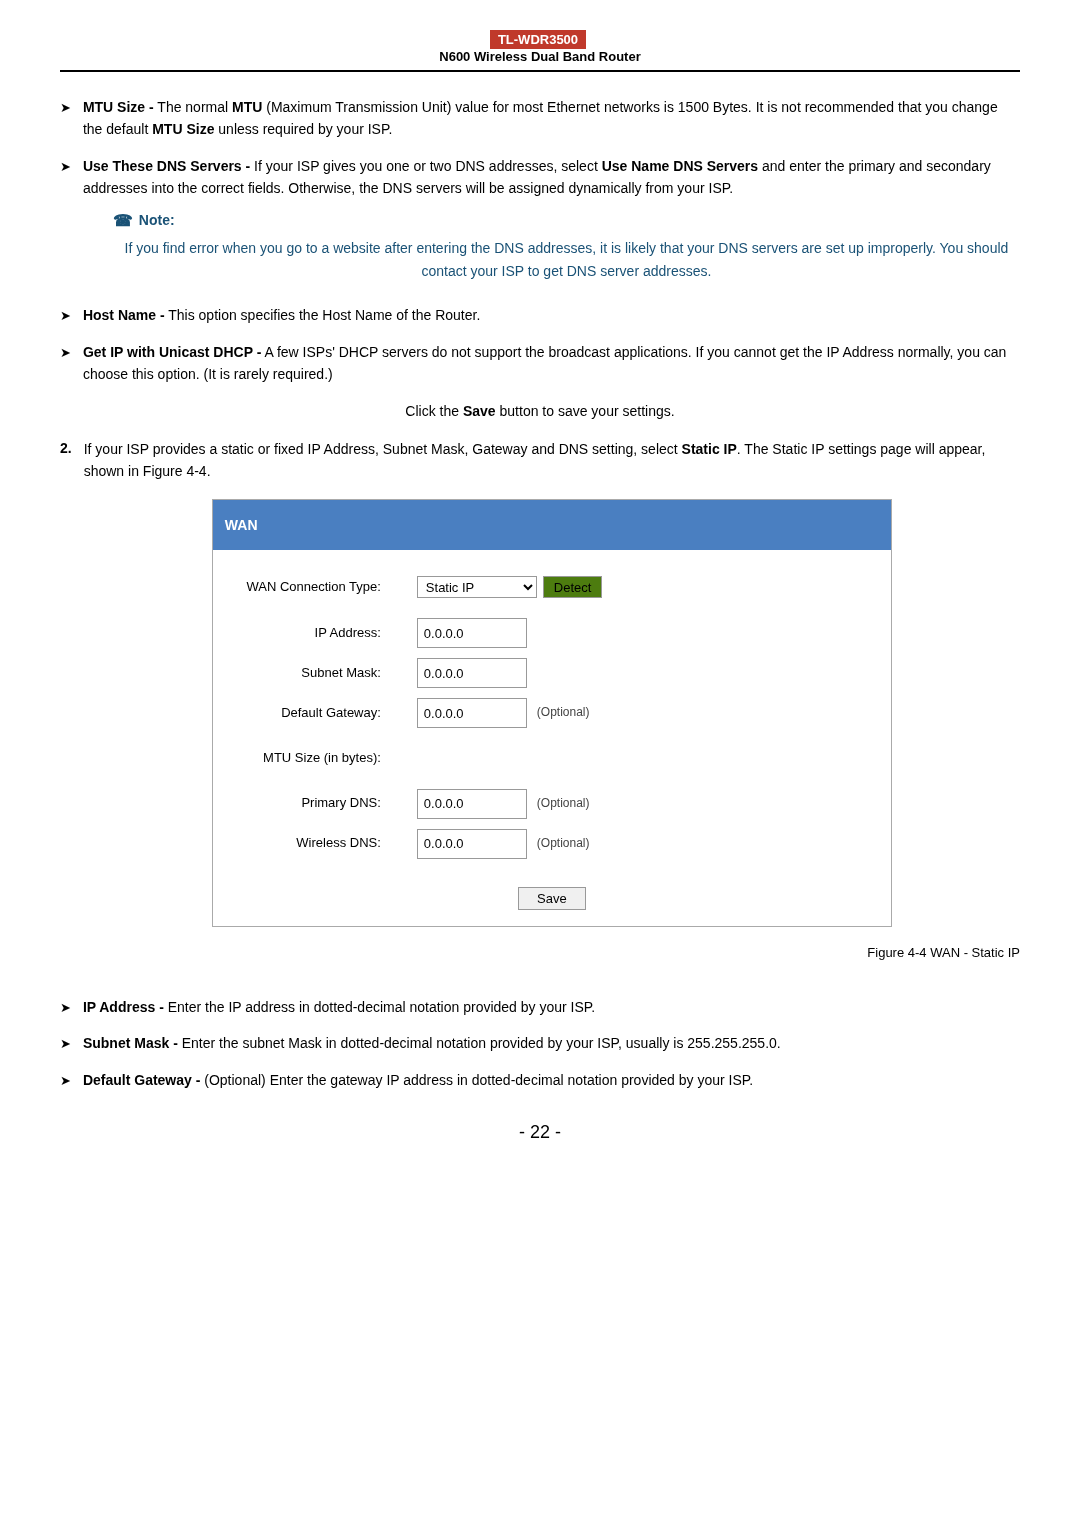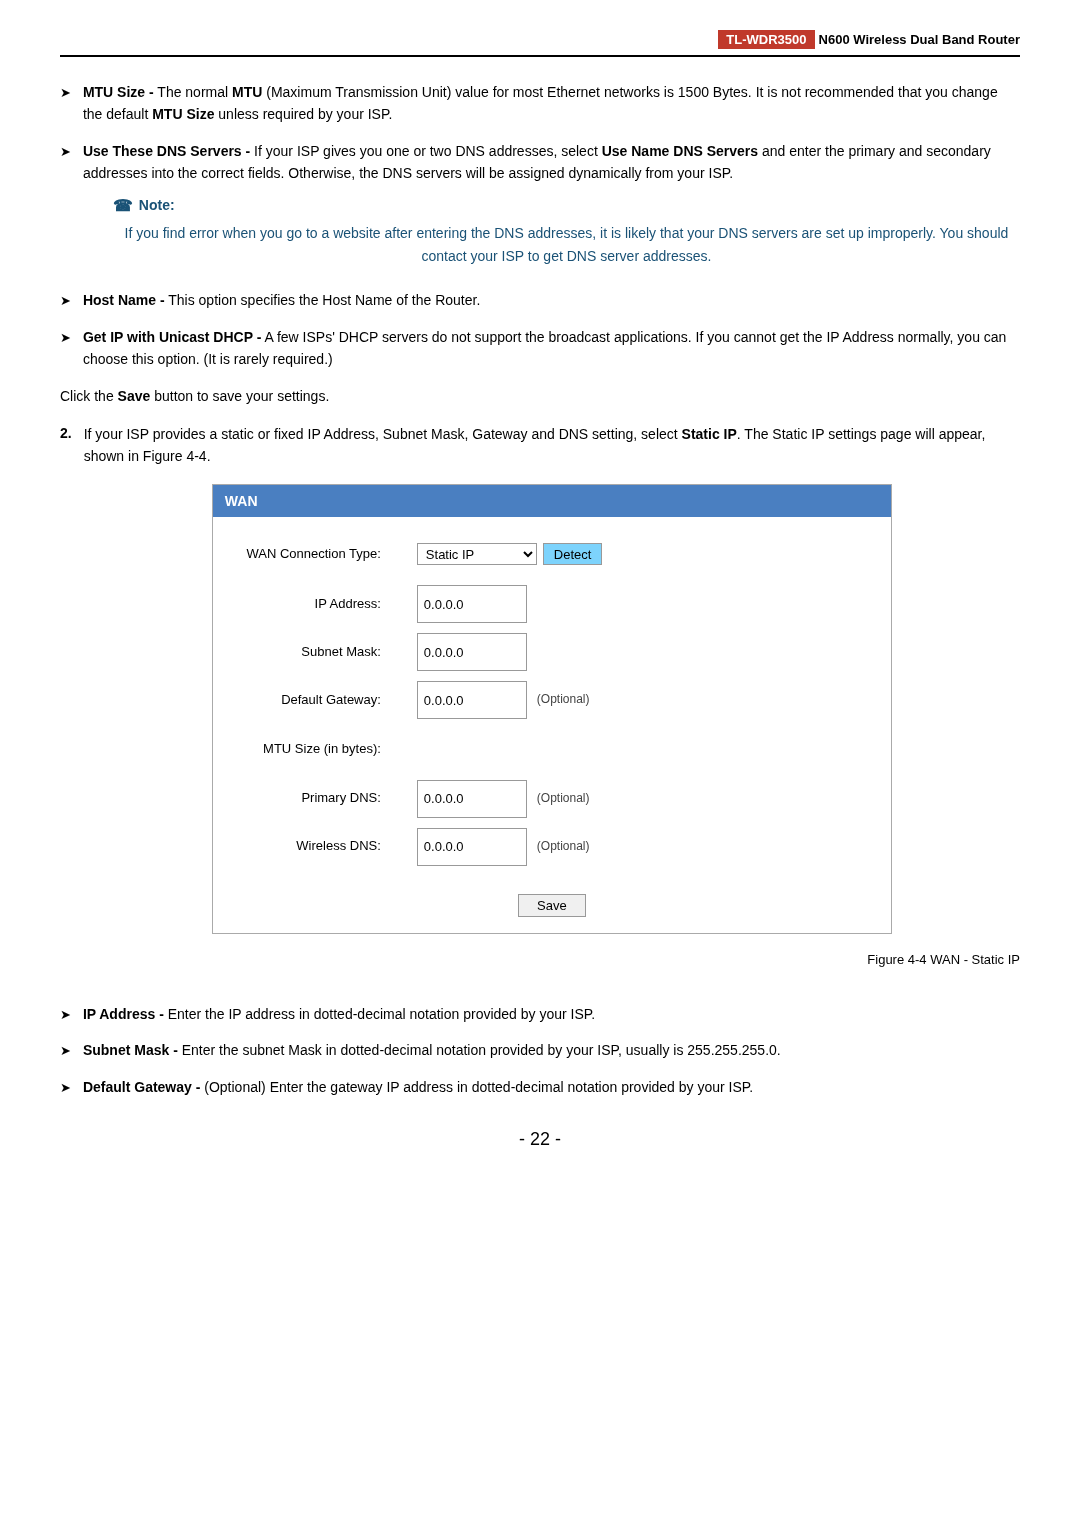--- a/index.html
+++ b/index.html
@@ -20,20 +20,21 @@
       position: relative;
     }
 
     .header-bar {
       display: flex;
       justify-content: flex-end;
       align-items: center;
       border-bottom: 2px solid #000;
       padding-bottom: 6px;
       margin-bottom: 24px;
+      flex-direction: column;
     }
 
     .header-model {
       background: #c0392b;
       color: #fff;
       padding: 2px 8px;
       font-weight: bold;
       font-size: 13px;
       margin-right: 4px;
     }
@@ -89,20 +90,21 @@
 
     .note-text {
       color: #1a5276;
       line-height: 1.6;
       text-align: center;
     }
 
     .click-save-text {
       margin-bottom: 16px;
       line-height: 1.6;
+      text-align: center;
     }
 
     .numbered-item {
       display: flex;
       align-items: flex-start;
       margin-bottom: 16px;
     }
 
     .numbered-label {
       font-weight: bold;
@@ -120,21 +122,21 @@
       border: 1px solid #aaa;
       margin: 16px auto;
       width: 680px;
       background: #fff;
     }
 
     .wan-box-header {
       background: #4a7fc1;
       color: #fff;
       font-weight: bold;
-      padding: 5px 12px;
+      padding: 14px 12px;
       font-size: 14px;
     }
 
     .wan-box-body {
       padding: 16px 20px 12px 20px;
     }
 
     .wan-form-row {
       display: flex;
       align-items: center;
@@ -152,38 +154,38 @@
     }
 
     .wan-form-control {
       display: flex;
       align-items: center;
       gap: 6px;
     }
 
     .wan-input {
       border: 1px solid #999;
-      padding: 18px 6px;
+      padding: 2px 6px;
       font-size: 13px;
       width: 110px;
-      height: 22px;
+      height: 30px;
     }
 
     .wan-select {
       border: 1px solid #999;
       padding: 2px 4px;
       font-size: 13px;
       width: 120px;
       height: 22px;
       background: #fff;
     }
 
     .wan-detect-btn {
       border: 1px solid #999;
-      background: #7dd3fc;
+      background: #4d7c0f;
       padding: 2px 10px;
       font-size: 13px;
       cursor: pointer;
       height: 22px;
     }
 
     .wan-optional-text {
       font-size: 12px;
       color: #444;
       margin-left: 4px;

